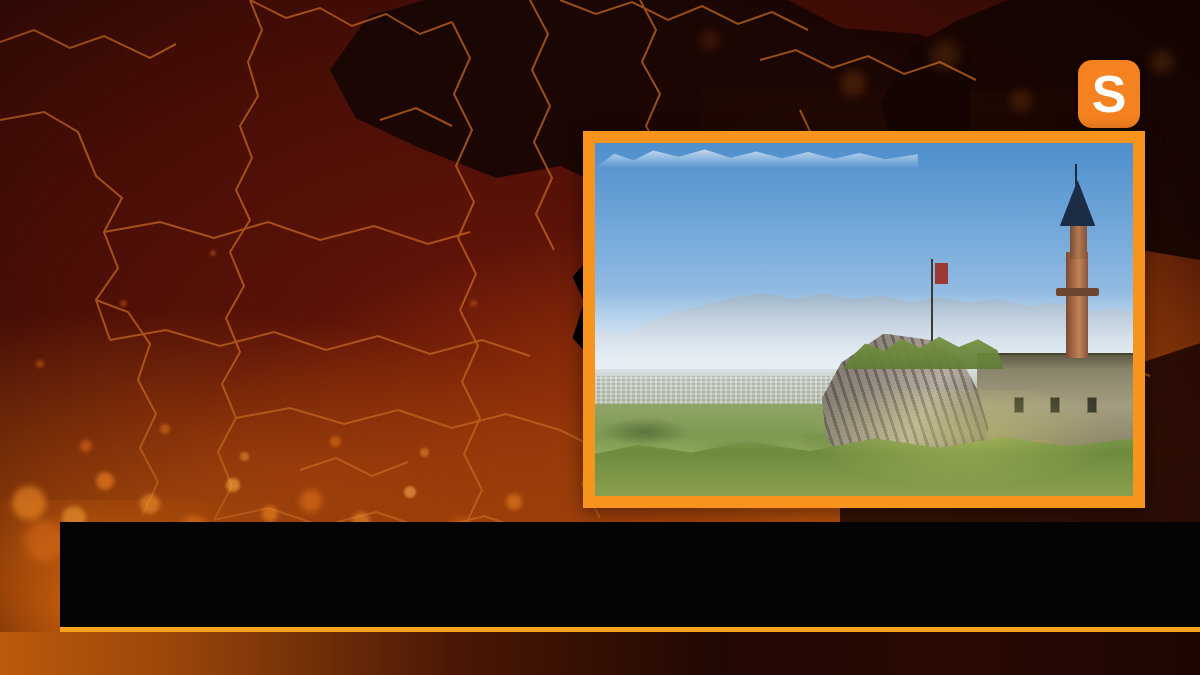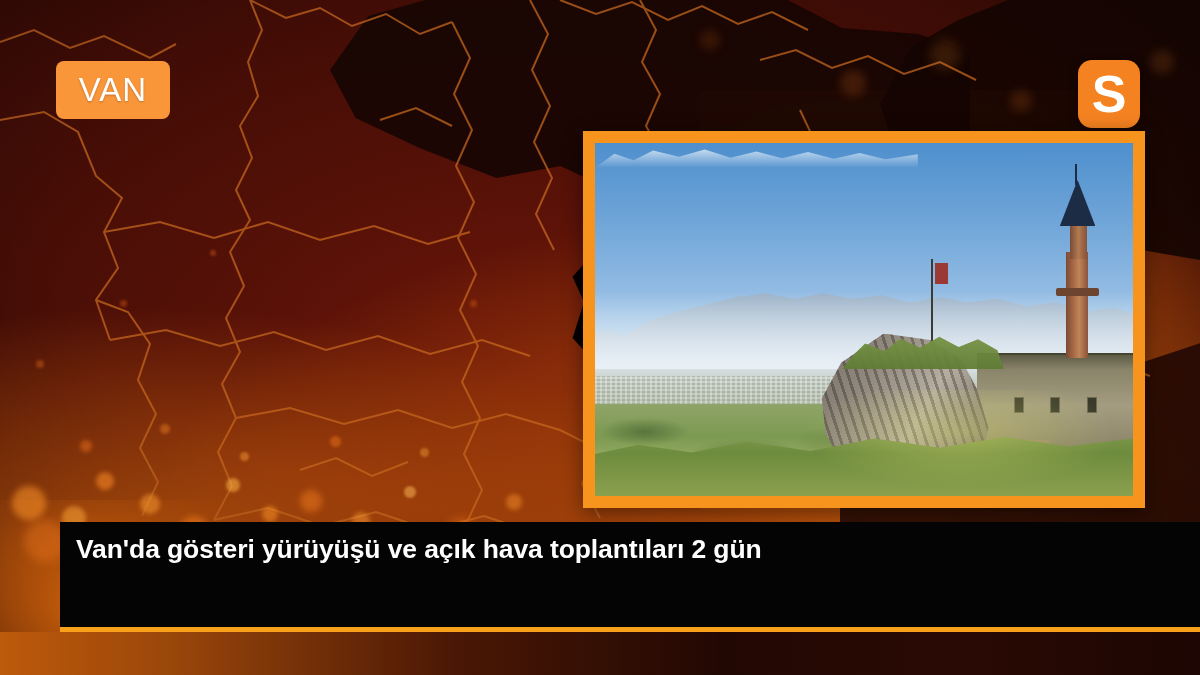--- a/index.html
+++ b/index.html
@@ -343,23 +343,20 @@
     <div class="bokeh" style="left:120px;top:300px;width:7px;height:7px;background:rgba(255,110,25,.35);filter:blur(1.5px)"></div>
     <div class="bokeh" style="left:210px;top:250px;width:6px;height:6px;background:rgba(255,130,30,.3);filter:blur(1.2px)"></div>
     <div class="bokeh" style="left:470px;top:300px;width:7px;height:7px;background:rgba(255,120,30,.3);filter:blur(1.4px)"></div>
     <div class="bokeh" style="left:840px;top:70px;width:26px;height:26px;background:rgba(255,120,30,.18);filter:blur(5px)"></div>
     <div class="bokeh" style="left:930px;top:40px;width:30px;height:30px;background:rgba(255,140,40,.16);filter:blur(6px)"></div>
     <div class="bokeh" style="left:1010px;top:90px;width:22px;height:22px;background:rgba(255,130,35,.15);filter:blur(5px)"></div>
     <div class="bokeh" style="left:1150px;top:50px;width:24px;height:24px;background:rgba(255,140,40,.14);filter:blur(5px)"></div>
     <div class="bokeh" style="left:700px;top:30px;width:20px;height:20px;background:rgba(255,120,30,.14);filter:blur(5px)"></div>
   </div>
 
-  <div class="van-tag" style="background:#f9963a">
-    <span>VAN</span>
-  </div>
 
   <div class="s-logo" style="background:#f58220">
     <span>S</span>
   </div>
 
   <div class="photo-frame" style="background:#f7941e">
     <div class="photo">
       <div class="sky"></div>
       <div class="mtn mtn-far"></div>
       <div class="mtn-snow"></div>
@@ -389,19 +386,18 @@
       <div class="cliff"></div>
       <div class="cliff-grass"></div>
       <div class="path"></div>
       <div class="fore-grass"></div>
       <div class="fore-grass-lit"></div>
     </div>
   </div>
 
   <div class="caption-bar">
     <div class="caption-text">
-      <div>Van'da gösteri yürüyüşü ve açık hava toplantıları 2 gün</div>
     </div>
   </div>
   <div class="caption-rule"></div>
   <div class="bottom-strip"></div>
 
 </div>
 
 </body></html>

